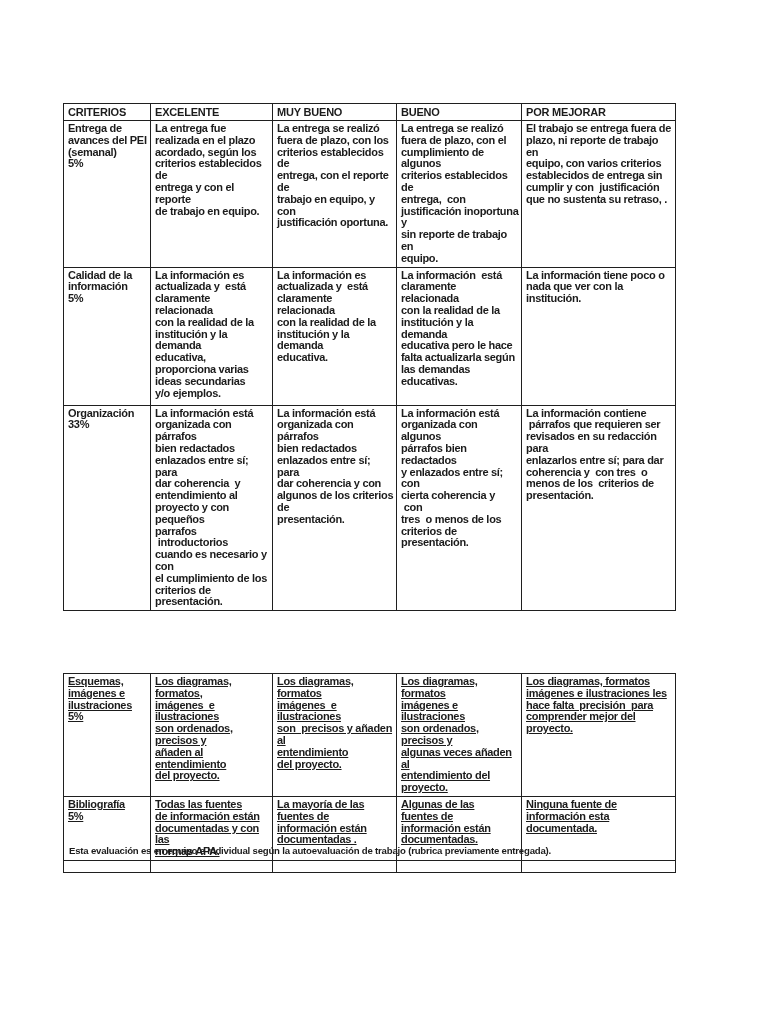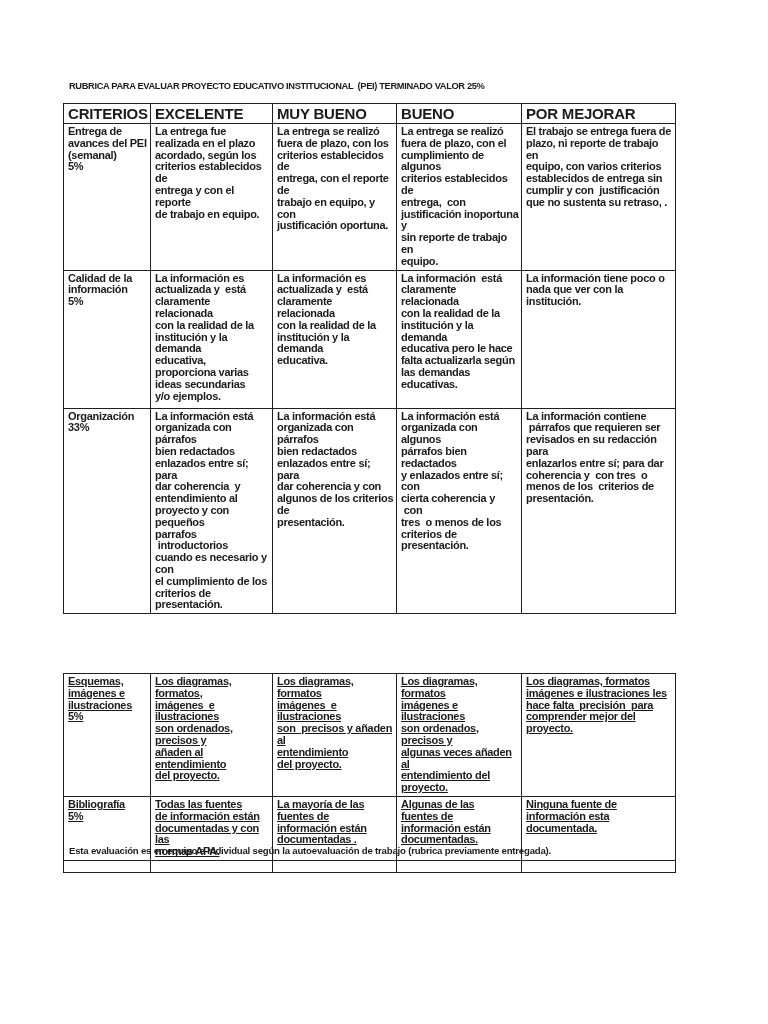--- a/index.html
+++ b/index.html
@@ -34,21 +34,21 @@
   #table1 { top: 103px; }
   #table2 { top: 673px; text-decoration: underline; }
   .rubric th, .rubric td {
     border: 1px solid #1f1f1f;
     text-align: left;
     font-weight: 700;
     overflow: hidden;
   }
   .rubric th {
     vertical-align: middle;
-    font-size: 15px;
+    font-size: 11px;
     letter-spacing: -0.2px;
     padding: 1px 2px 1px 4px;
     white-space: nowrap;
   }
   .rubric td {
     vertical-align: top;
     font-size: 11px;
     line-height: 11.8px;
     letter-spacing: -0.3px;
     padding: 2px 2px 2px 4px;
@@ -68,21 +68,20 @@
     font-size: 9.6px;
     letter-spacing: -0.2px;
     white-space: nowrap;
   }
 </style>
 </head>
 <body>
 
 <div class="page">
 
-  <div class="doc-title">RUBRICA PARA EVALUAR PROYECTO EDUCATIVO INSTITUCIONAL &nbsp;(PEI) TERMINADO VALOR 25%</div>
 
   <table class="rubric" id="table1">
     <colgroup>
       <col style="width:87px">
         <col style="width:122px">
         <col style="width:124px">
         <col style="width:125px">
         <col style="width:154px">
     </colgroup>
     <tbody>

